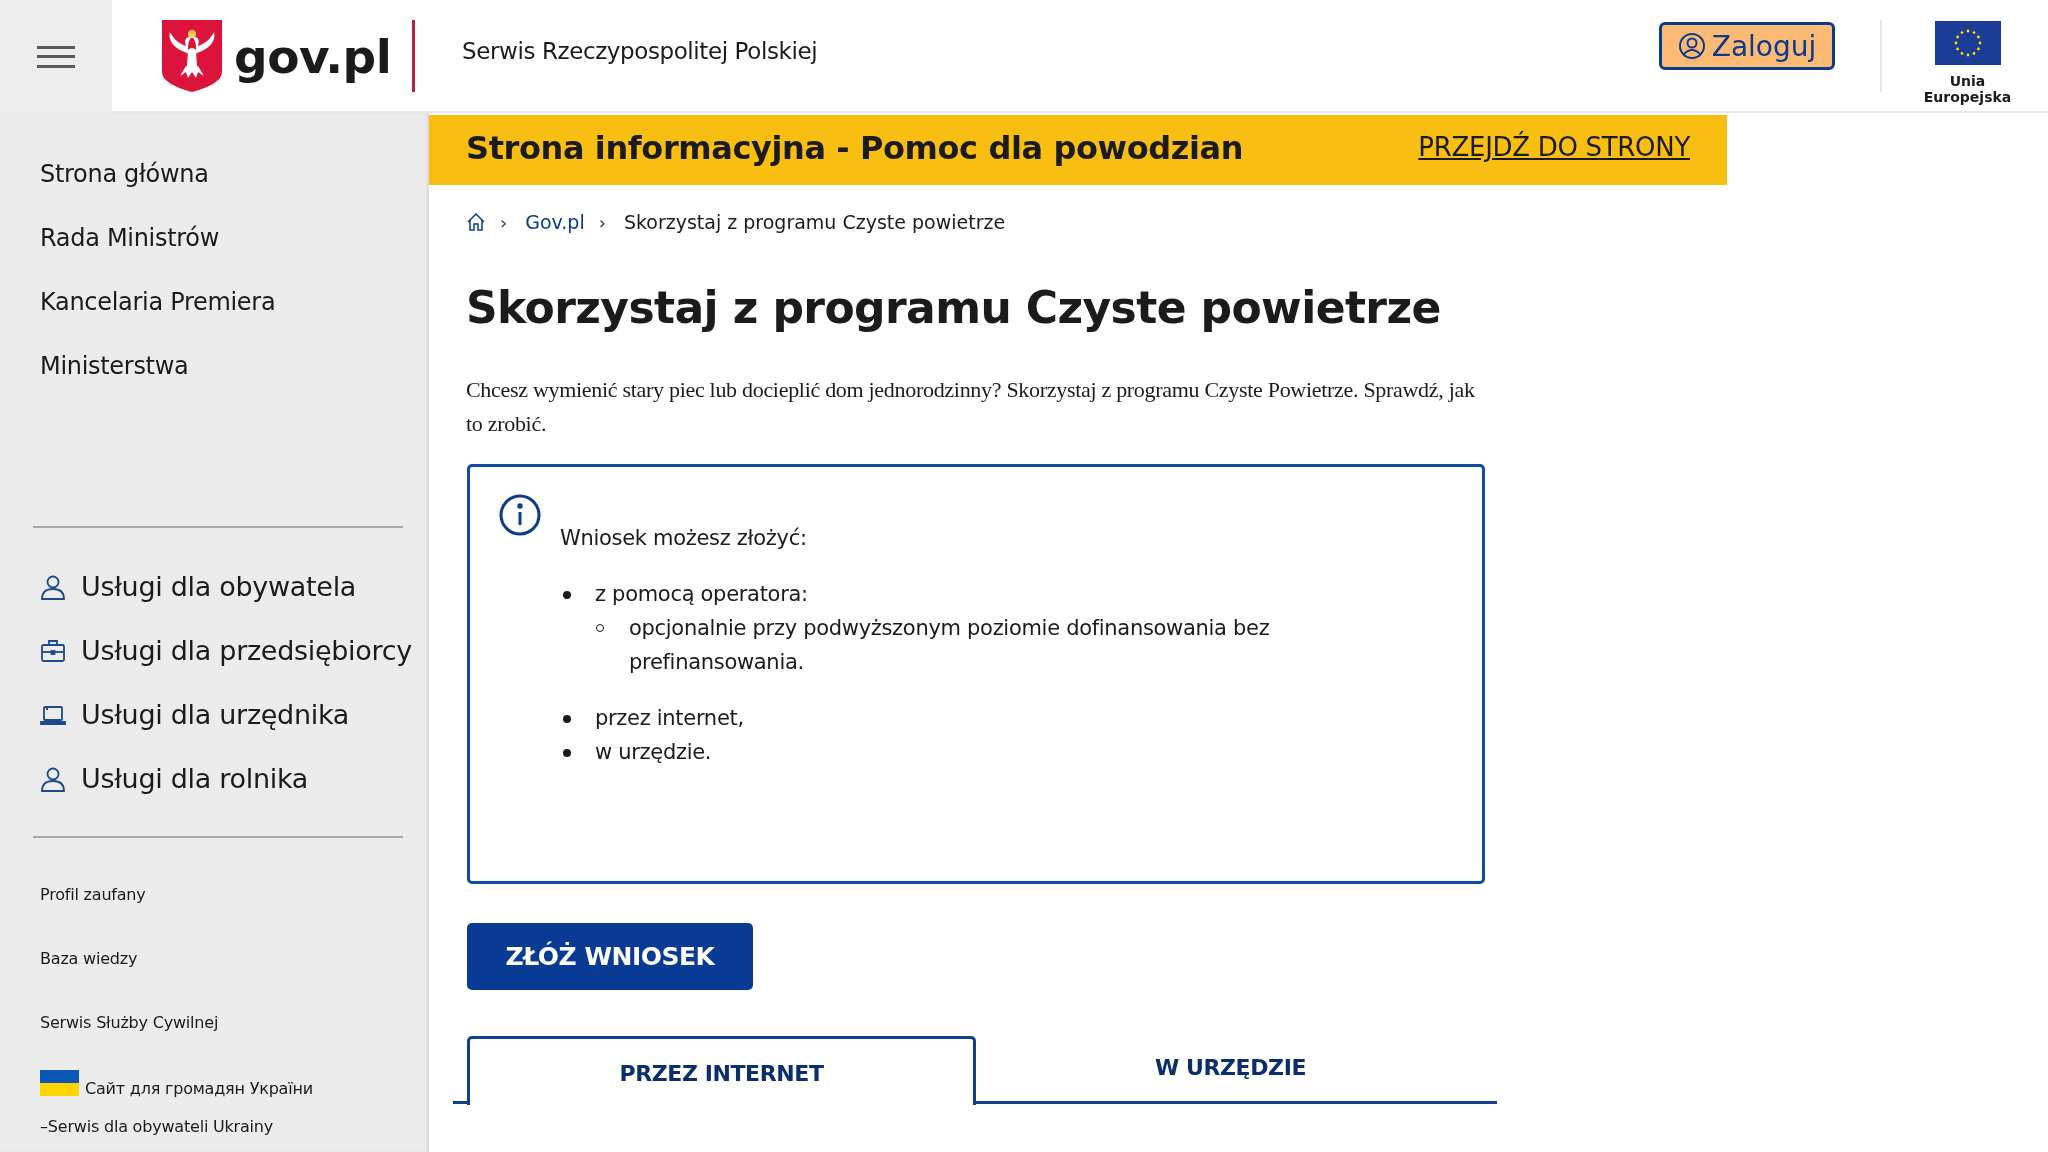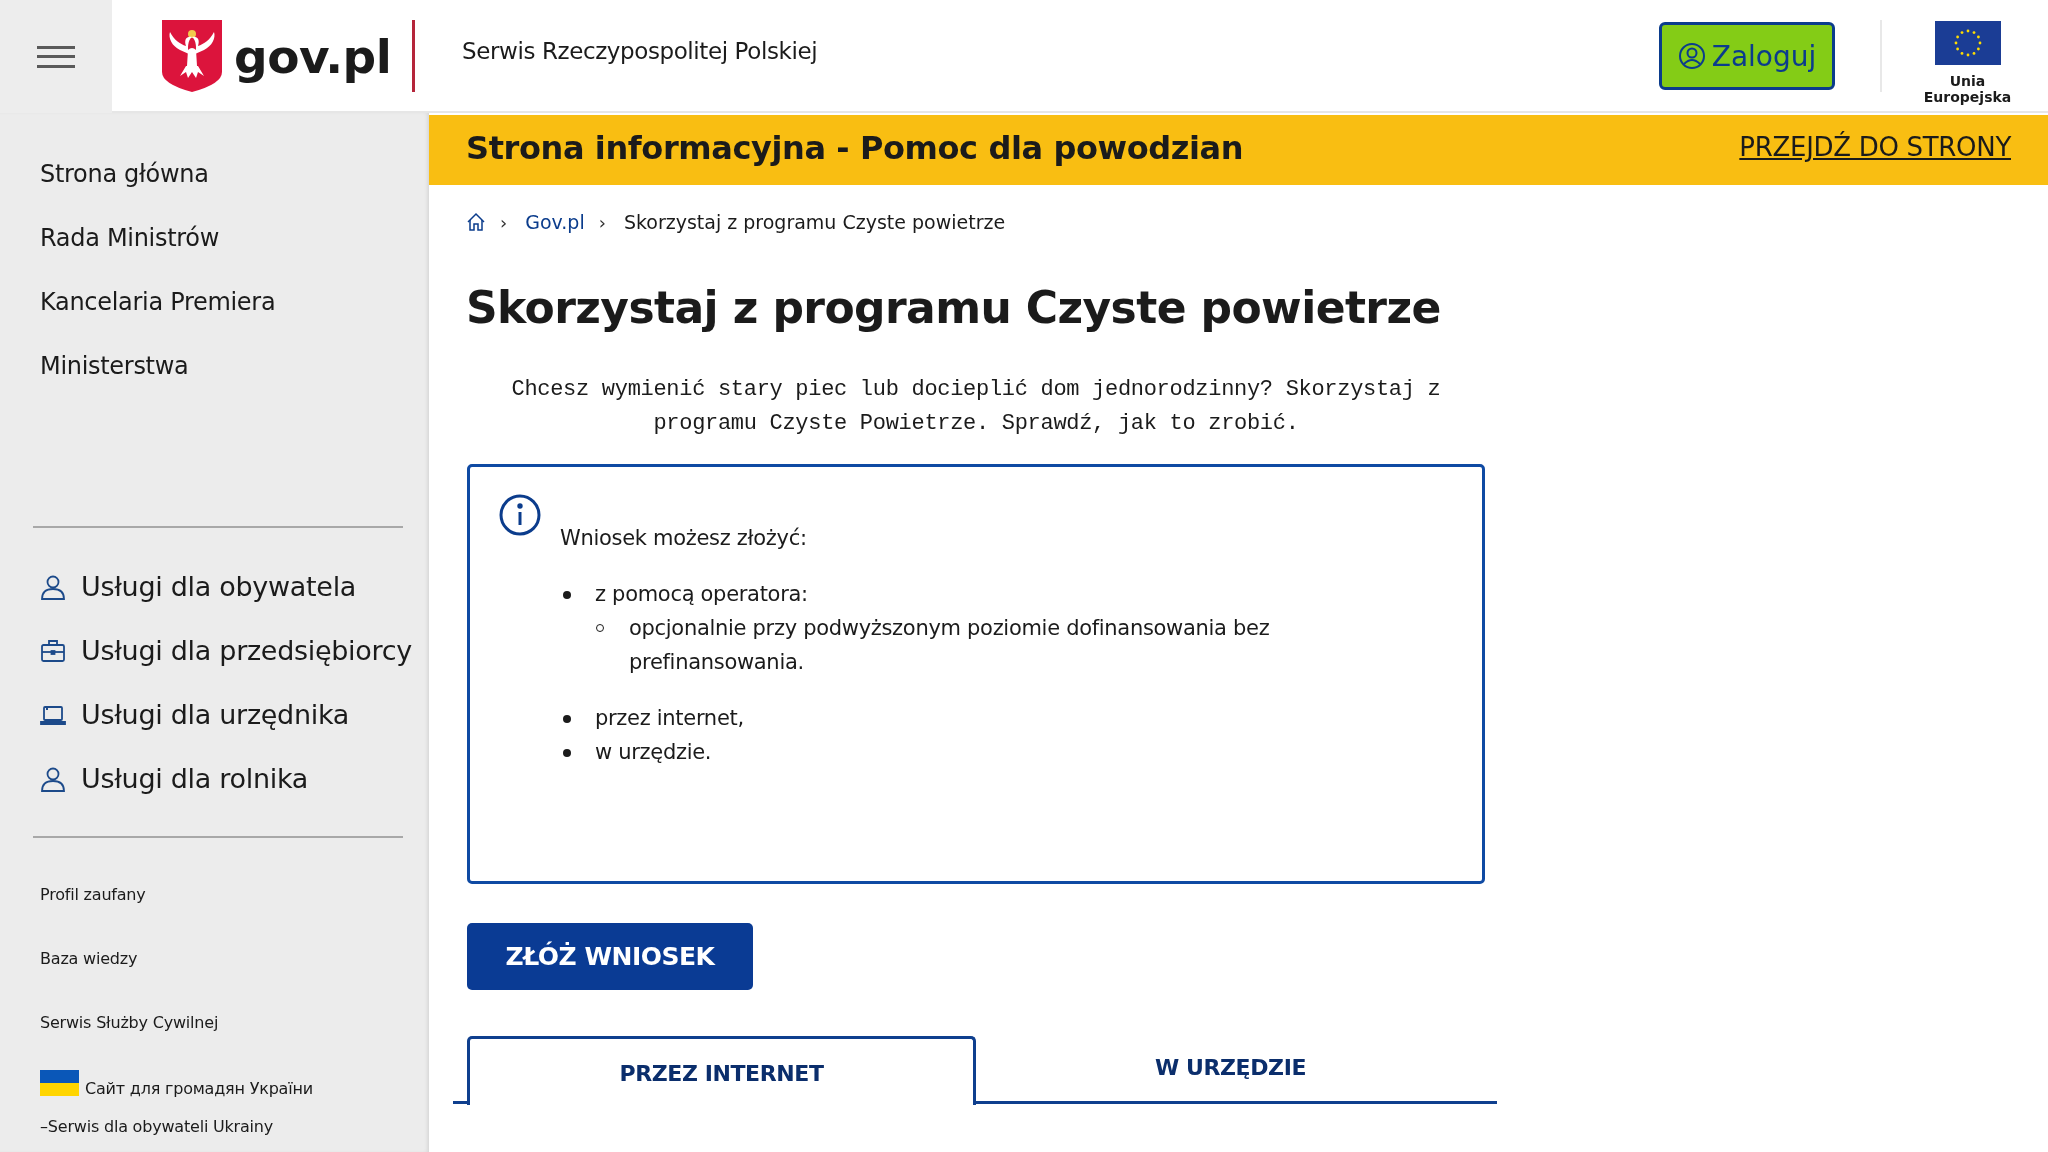--- a/index.html
+++ b/index.html
@@ -9,50 +9,50 @@
   
   .header { position: absolute; left: 0; top: 0; width: 2048px; height: 113px; background: #fff; border-bottom: 2px solid #e6e6e6; }
   .hamburger { position: absolute; left: 0; top: 0; width: 112px; height: 113px; background: #ededed; display: flex; align-items: center; justify-content: center; cursor: pointer; }
   .hamburger .bars { width: 38px; height: 22px; display: flex; flex-direction: column; justify-content: space-between; }
   .hamburger .bars span { display: block; height: 3px; background: #5a5a5a; }
   .logo { position: absolute; left: 162px; top: 20px; height: 72px; display: flex; align-items: center; text-decoration: none; }
   .emblem { width: 60px; height: 72px; }
   .logo-text { font-family: "DejaVu Sans", sans-serif; font-weight: bold; font-size: 47px; color: #1b1b1b; margin-left: 12px; letter-spacing: -0.5px; }
   .red-divider { position: absolute; left: 412px; top: 20px; width: 3px; height: 72px; background: #b5253a; }
   .serwis { position: absolute; left: 462px; top: 38px; font-size: 23px; color: #1b1b1b; font-family: "DejaVu Sans", sans-serif; letter-spacing: -0.4px; }
-  .login-btn { position: absolute; left: 1659px; top: 22px; width: 176px; height: 68px; border: 3px solid #0b3c8c; border-radius: 6px; background: #84cc16; display: flex; align-items: center; justify-content: center; color: #0b3c8c; font-size: 28px; font-family: "DejaVu Sans", sans-serif; cursor: pointer; }
+  .login-btn { position: absolute; left: 1659px; top: 22px; width: 176px; height: 48px; border: 3px solid #0b3c8c; border-radius: 6px; background: #fdba74; display: flex; align-items: center; justify-content: center; color: #0b3c8c; font-size: 28px; font-family: "DejaVu Sans", sans-serif; cursor: pointer; }
   .login-btn svg { width: 28px; height: 28px; margin-right: 6px; }
   .header-divider { position: absolute; left: 1880px; top: 20px; width: 2px; height: 72px; background: #e8e8e8; }
   .eu { position: absolute; left: 1905px; top: 21px; width: 125px; text-align: center; }
   .eu-flag { display: block; width: 66px; height: 44px; margin: 0 auto; background: #1b3d95; }
   .eu-label { display: block; font-size: 14px; font-weight: bold; color: #1b1b1b; margin-top: 8px; font-family: "DejaVu Sans", sans-serif; }
 
   
   .sidebar { position: absolute; left: 0; top: 113px; width: 429px; height: 1039px; background: #ececec; box-shadow: inset -3px 0 4px -2px rgba(0,0,0,0.12); }
   .nav-item { position: absolute; left: 40px; font-size: 24px; color: #1b1b1b; font-family: "DejaVu Sans", sans-serif; text-decoration: none; line-height: 38px; letter-spacing: -0.3px; cursor: pointer; }
   .sep { position: absolute; left: 33px; width: 370px; height: 2px; background: #a8a8a8; }
   .svc-item { position: absolute; left: 40px; display: flex; align-items: center; font-size: 27px; color: #1b1b1b; font-family: "DejaVu Sans", sans-serif; line-height: 38px; letter-spacing: -0.3px; cursor: pointer; }
   .svc-item svg { width: 26px; height: 26px; margin-right: 15px; }
   .small-item { position: absolute; left: 40px; font-size: 16px; color: #1b1b1b; font-family: "DejaVu Sans", sans-serif; line-height: 30px; letter-spacing: -0.2px; cursor: pointer; }
   .ua-flag { display: inline-block; width: 39px; height: 26px; vertical-align: -2px; margin-right: 6px; }
   .ua-flag i { display: block; height: 13px; }
 
   
-  .banner { position: absolute; left: 429px; top: 115px; width: 1619px; height: 70px; background: #f9be12; }
+  .banner { position: absolute; left: 429px; top: 115px; width: 1298px; height: 70px; background: #f9be12; }
   .banner-title { position: absolute; left: 37px; top: 14px; font-size: 32px; font-weight: bold; color: #1b1b1b; font-family: "DejaVu Sans", sans-serif; letter-spacing: -0.4px; }
   .banner-link { position: absolute; right: 37px; top: 17px; font-size: 26px; color: #1b1b1b; text-decoration: underline; font-family: "DejaVu Sans", sans-serif; letter-spacing: -0.3px; cursor: pointer; }
 
   
   .breadcrumb { position: absolute; left: 466px; top: 207px; height: 30px; display: flex; align-items: center; font-size: 19px; font-family: "DejaVu Sans", sans-serif; }
   .breadcrumb .home { width: 20px; height: 20px; }
   .breadcrumb .chev { color: #333; margin: 0 18px 0 14px; font-size: 18px; }
   .breadcrumb a { color: #0b3c8c; text-decoration: none; cursor: pointer; }
   .breadcrumb .current { color: #1b1b1b; }
   .page-title { position: absolute; left: 466px; top: 282px; font-size: 44px; font-weight: bold; color: #1b1b1b; font-family: "DejaVu Sans", sans-serif; letter-spacing: -0.6px; }
-  .intro { position: absolute; left: 466px; top: 373px; width: 1020px; font-size: 22px; line-height: 34px; color: #1b1b1b; font-family: Liberation Mono, monospace; letter-spacing: -0.3px; text-align: center; }
+  .intro { position: absolute; left: 466px; top: 373px; width: 1020px; font-size: 22px; line-height: 34px; color: #1b1b1b; font-family: Liberation Serif, serif; letter-spacing: -0.3px; }
 
   .info-box { position: absolute; left: 467px; top: 464px; width: 1018px; height: 420px; border: 3px solid #0f4aa3; border-radius: 5px; background: #fff; }
   .info-icon { position: absolute; left: 29px; top: 27px; width: 42px; height: 42px; }
   .info-lead { position: absolute; left: 90px; top: 59px; font-size: 21px; color: #1b1b1b; font-family: "DejaVu Sans", sans-serif; letter-spacing: -0.3px; }
   .info-list { position: absolute; left: 90px; top: 110px; width: 880px; font-size: 21px; line-height: 34px; color: #1b1b1b; font-family: "DejaVu Sans", sans-serif; letter-spacing: -0.3px; }
   .li { position: relative; padding-left: 35px; }
   .li::before { content: ""; position: absolute; left: 3px; top: 14px; width: 8px; height: 8px; border-radius: 50%; background: #1b1b1b; }
   .sub { margin-top: 0; }
   .sli { position: relative; padding-left: 69px; }
   .sli::before { content: ""; position: absolute; left: 36px; top: 13px; width: 6px; height: 6px; border-radius: 50%; border: 1.5px solid #1b1b1b; }

